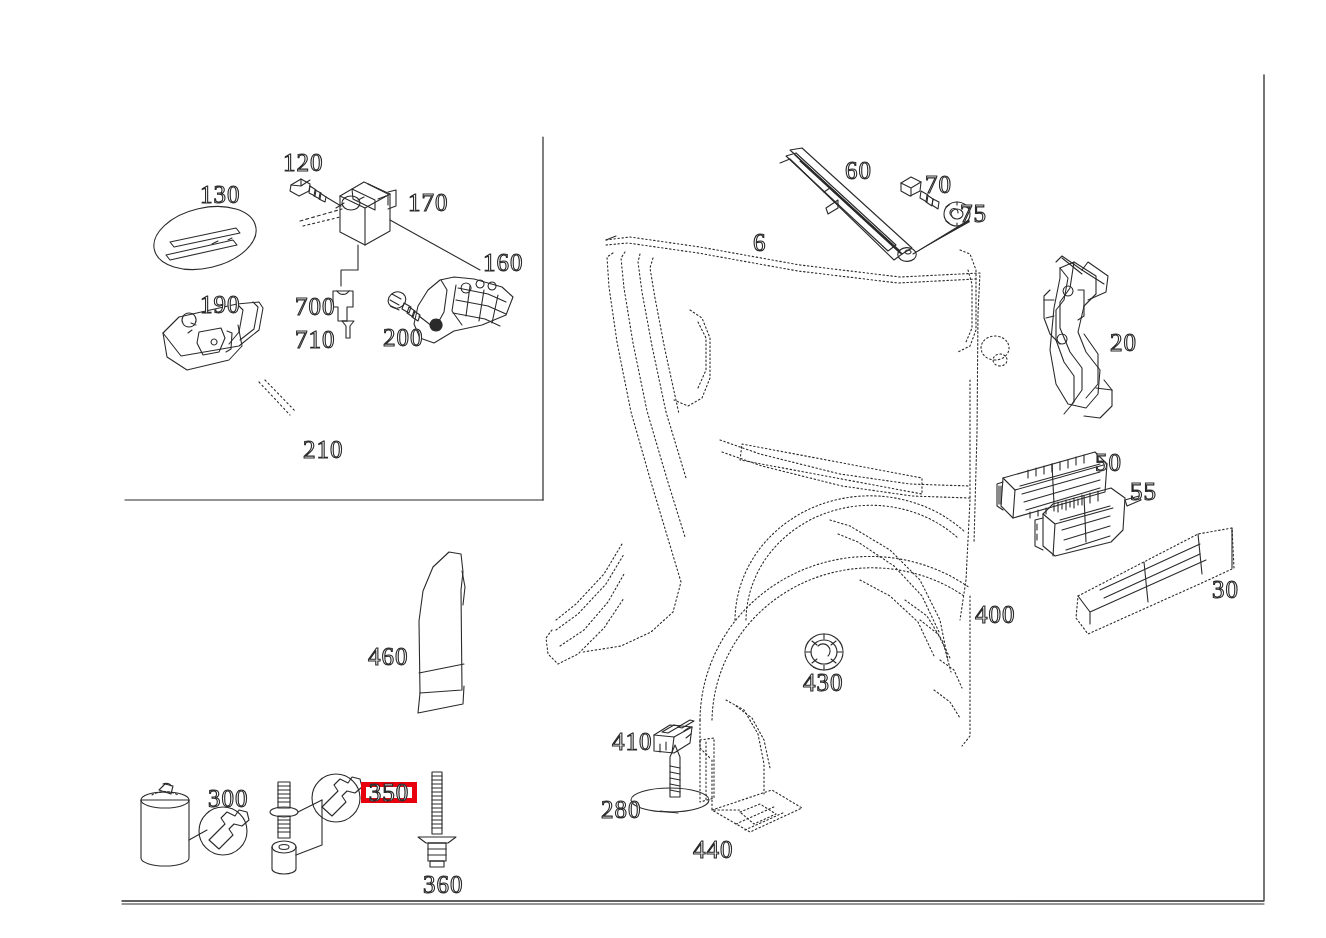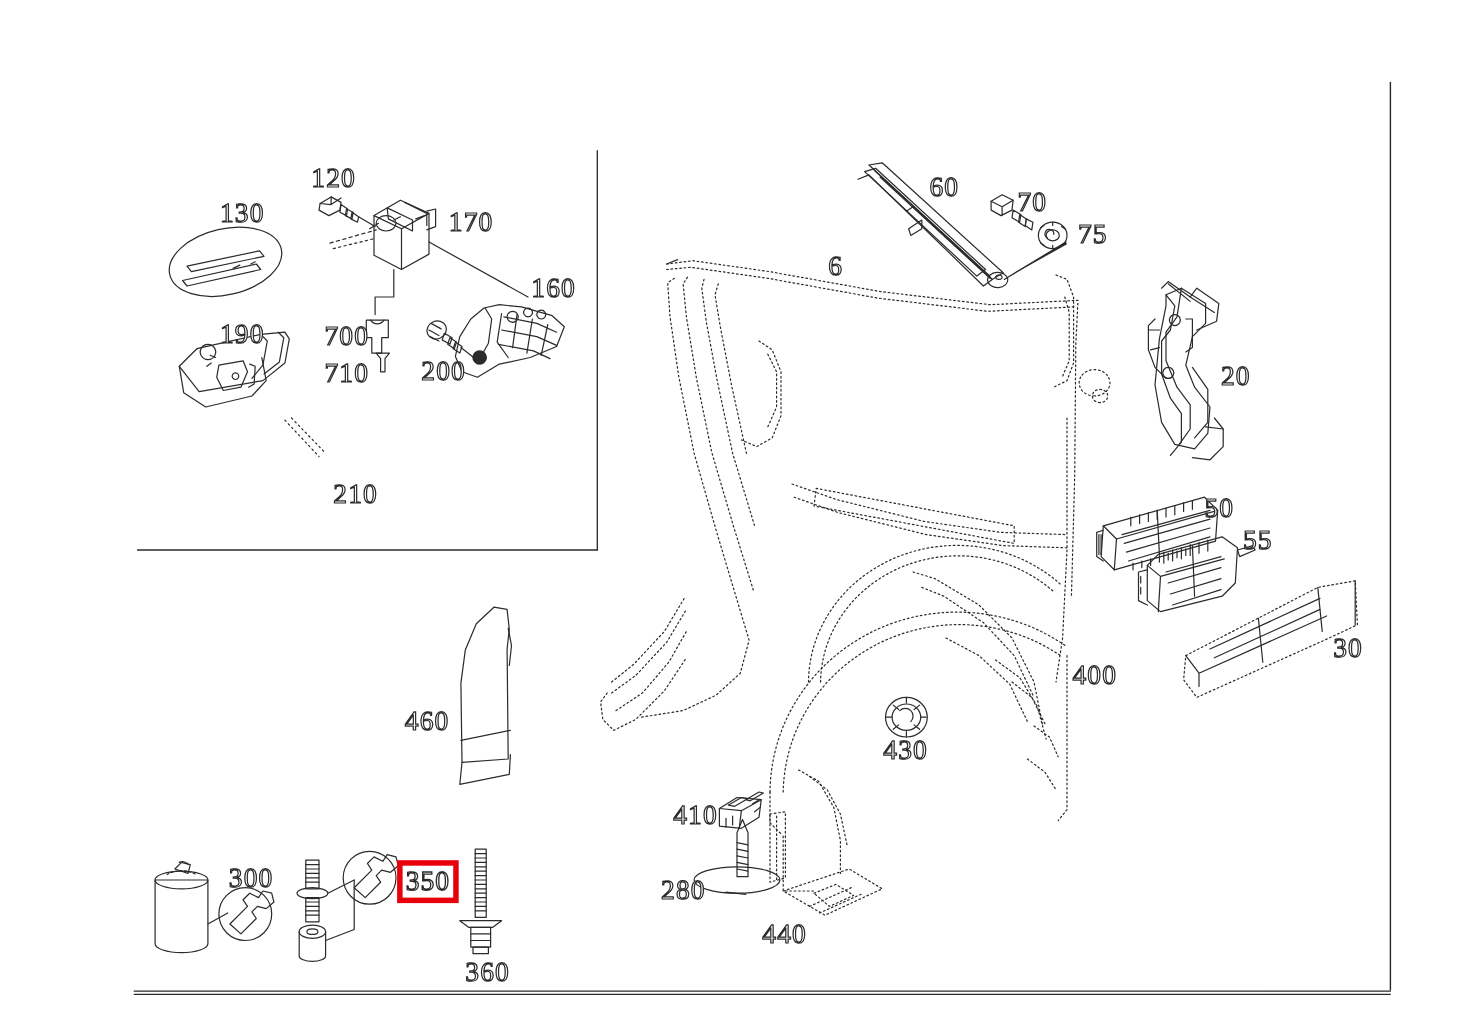--- a/index.html
+++ b/index.html
@@ -320,34 +320,34 @@
     <div class="lbl" style="left:408px;top:190px">170</div>
     <div class="lbl" style="left:483px;top:250px">160</div>
     <div class="lbl" style="left:200px;top:292px">190</div>
     <div class="lbl" style="left:295px;top:294px">700</div>
     <div class="lbl" style="left:295px;top:327px">710</div>
     <div class="lbl" style="left:383px;top:325px">200</div>
     <div class="lbl" style="left:303px;top:437px">210</div>
 
     <div class="lbl" style="left:845px;top:158px">60</div>
     <div class="lbl" style="left:925px;top:172px">70</div>
-    <div class="lbl" style="left:980px;top:201px">75</div>
+    <div class="lbl" style="left:960px;top:201px">75</div>
     <div class="lbl" style="left:753px;top:230px">6</div>
     <div class="lbl" style="left:1110px;top:330px">20</div>
     <div class="lbl" style="left:1095px;top:450px">50</div>
     <div class="lbl" style="left:1130px;top:479px">55</div>
     <div class="lbl" style="left:1212px;top:577px">30</div>
     <div class="lbl" style="left:975px;top:602px">400</div>
     <div class="lbl" style="left:803px;top:670px">430</div>
     <div class="lbl" style="left:368px;top:644px">460</div>
     <div class="lbl" style="left:612px;top:729px">410</div>
     <div class="lbl" style="left:601px;top:797px">280</div>
     <div class="lbl" style="left:693px;top:837px">440</div>
     <div class="lbl" style="left:208px;top:786px">300</div>
     <div class="lbl" style="left:423px;top:872px">360</div>
   </div>
 
-  <div class="hlbox" style="left:361px;top:782px;width:56px;height:39px">
+  <div class="hlbox" style="left:361px;top:782px;width:56px;height:21px">
     <div class="inner"></div>
     <div class="txt">350</div>
   </div>
 
 </div>
 
 </body></html>

